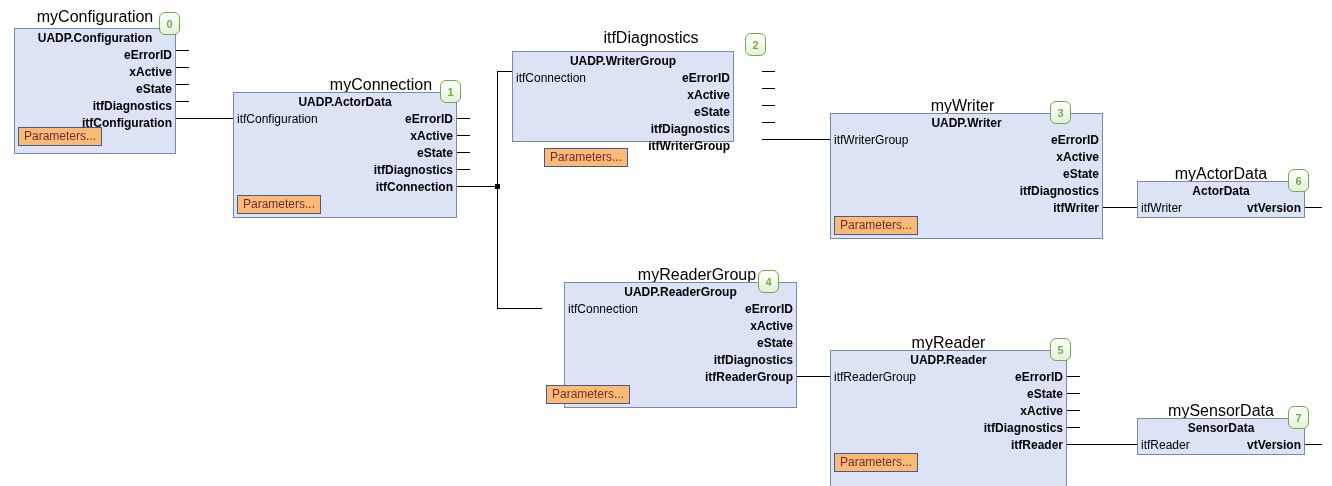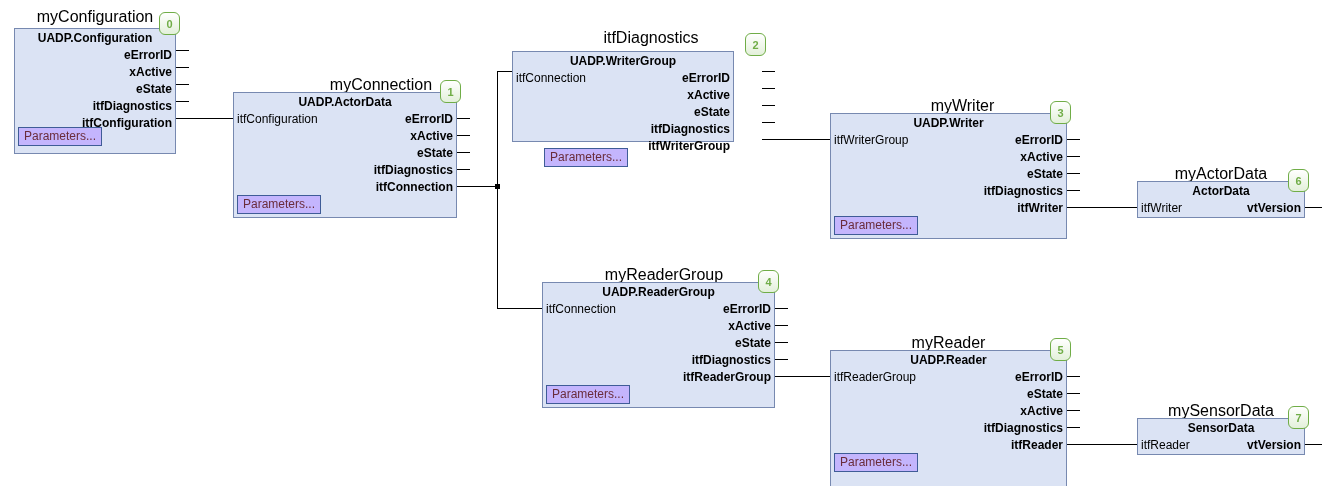--- a/index.html
+++ b/index.html
@@ -57,21 +57,21 @@
     font-weight:bold;
     display:flex; align-items:center; justify-content:center;
     z-index:4;
   }
   .params {
     position:absolute;
     height:19px; line-height:17px;
     padding:0 5px;
     font-size:12px;
     color:#6a2c3b;
-    background:#c4b5fd;
+    background:#fdba74;
     border:1px solid #3f5c97;
     z-index:3;
     cursor:pointer;
     white-space:nowrap;
   }
 </style>
 </head>
 <body>
 
 <div id="canvas">
@@ -192,21 +192,21 @@
         <span class="pin-out">itfDiagnostics</span>
       </div>
       <div class="fb-row">
         <span class="pin-in"></span>
         <span class="pin-out">itfWriterGroup</span>
       </div>
     </div>
     <div class="params" style="left: 544px; top: 148px;">Parameters...</div>
     <div class="badge" style="left: 745px; top: 33px;">2</div>
     <div class="fb-label" style="left: 948.5px; top: 97px; padding-left: 28px;">myWriter</div>
-    <div class="fb" style="left: 830px; top: 113px; width: 237px; height: 126px;">
+    <div class="fb" style="left: 830px; top: 113px; width: 273px; height: 126px;">
       <div class="fb-title">UADP.Writer</div>
       <div class="fb-row">
         <span class="pin-in">itfWriterGroup</span>
         <span class="pin-out">eErrorID</span>
       </div>
       <div class="fb-row">
         <span class="pin-in"></span>
         <span class="pin-out">xActive</span>
       </div>
       <div class="fb-row">
@@ -226,22 +226,22 @@
     <div class="badge" style="left: 1050px; top: 101px;">3</div>
     <div class="fb-label" style="left: 1221px; top: 165px;">myActorData</div>
     <div class="fb" style="left: 1137px; top: 181px; width: 168px; height: 37px;">
       <div class="fb-title">ActorData</div>
       <div class="fb-row">
         <span class="pin-in">itfWriter</span>
         <span class="pin-out">vtVersion</span>
       </div>
     </div>
     <div class="badge" style="left: 1288px; top: 169px;">6</div>
-    <div class="fb-label" style="left: 664px; top: 266px;">myReaderGroup</div>
-    <div class="fb" style="left: 542px; top: 282px; width: 233px; height: 126px;">
+    <div class="fb-label" style="left: 697px; top: 266px;">myReaderGroup</div>
+    <div class="fb" style="left: 564px; top: 282px; width: 233px; height: 126px;">
       <div class="fb-title">UADP.ReaderGroup</div>
       <div class="fb-row">
         <span class="pin-in">itfConnection</span>
         <span class="pin-out">eErrorID</span>
       </div>
       <div class="fb-row">
         <span class="pin-in"></span>
         <span class="pin-out">xActive</span>
       </div>
       <div class="fb-row">

